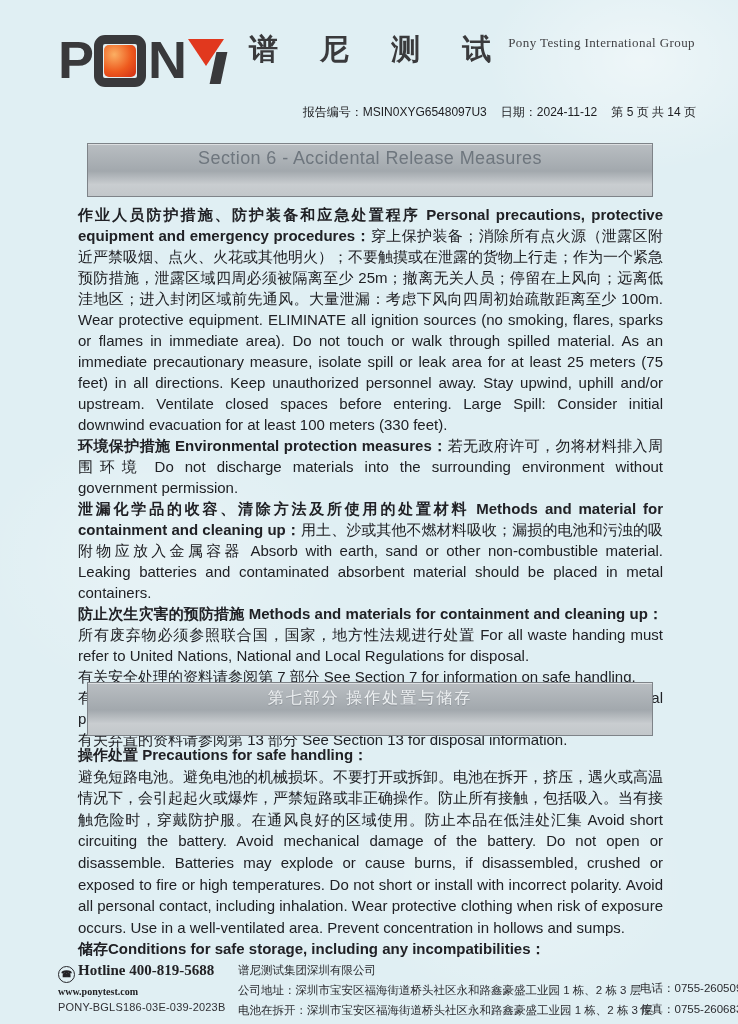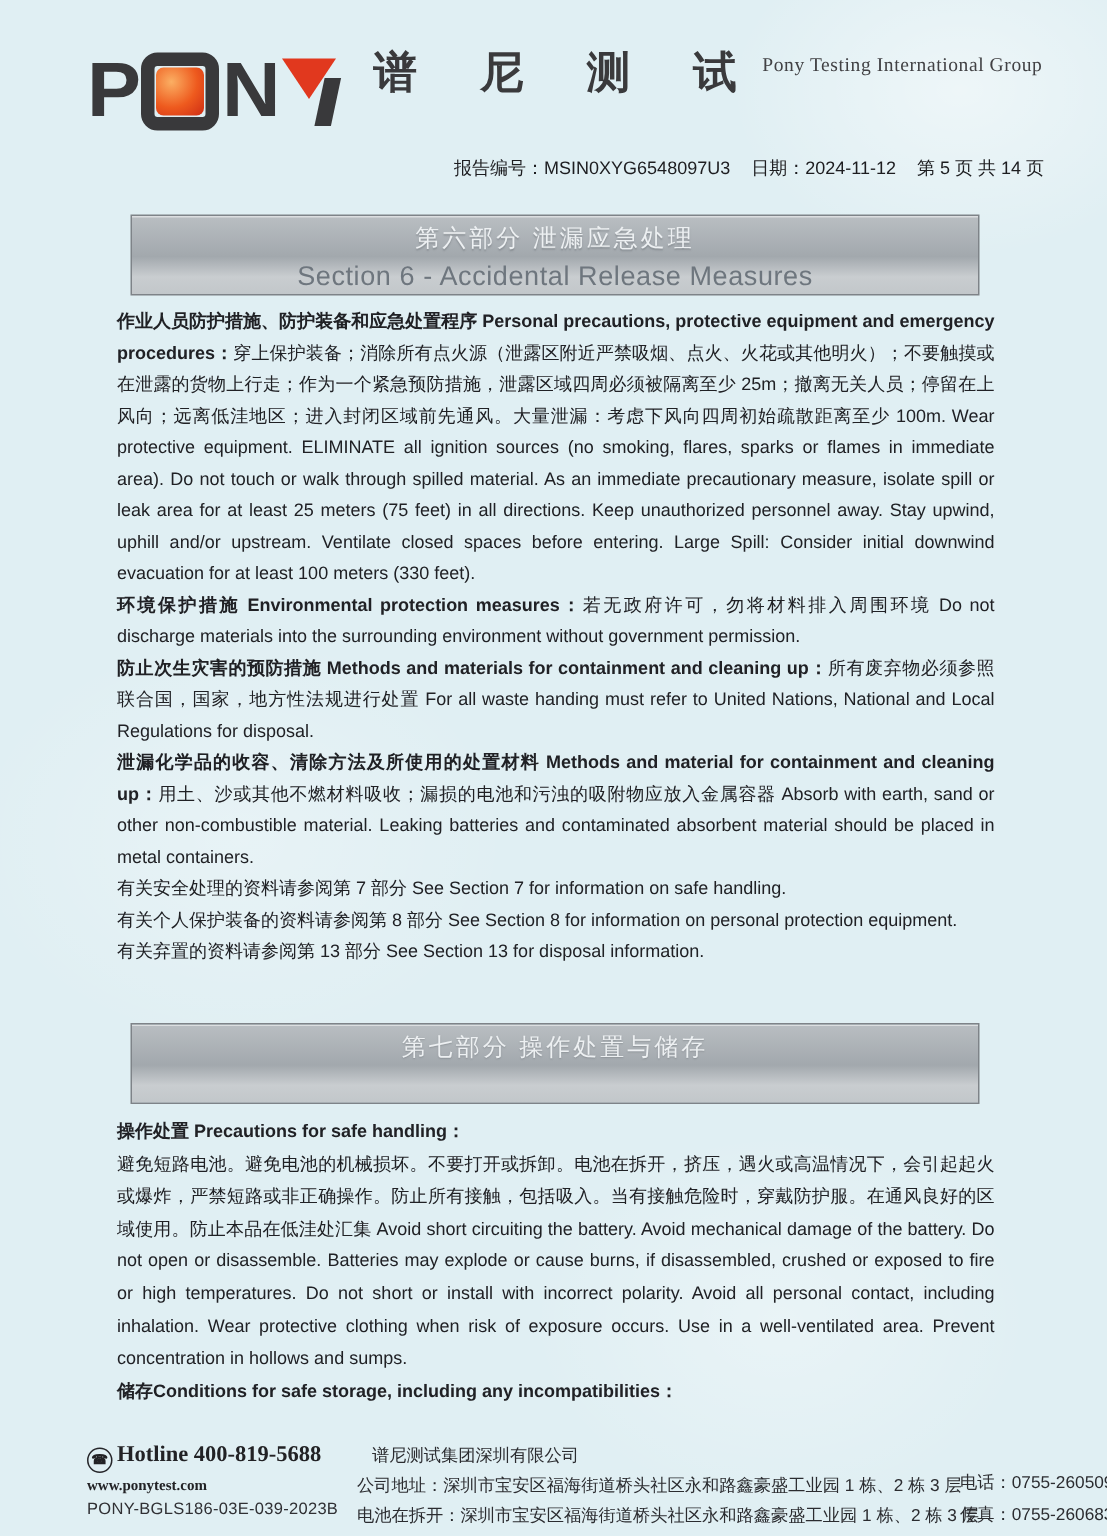--- a/index.html
+++ b/index.html
@@ -40,35 +40,35 @@
     border:1px solid #7e8388;
     background:linear-gradient(180deg,#b9bec2 0%,#a2a8ad 52%,#c9cdd0 78%,#c2c7ca 100%);
     box-shadow:inset 0 1px 0 rgba(255,255,255,.5);
     text-align:center;
   }
   .banner-zh{font-size:16px;letter-spacing:2px;color:#edf0f2;margin-top:5px;text-shadow:0 1px 1px rgba(90,95,100,.35);}
   .banner-en{font-size:15px;color:#6e7press: 880;}
   .banner-en{font-size:18px;color:#6e767e;margin-top:4px;letter-spacing:.4px;}
 
   
-  .content{position:absolute;left:78px;width:585px;text-align:justify;font-size:12px;color:#202125;}
+  .content{position:absolute;left:78px;width:585px;text-align:justify;font-size:15px;color:#202125;}
   .content6{top:204px;line-height:21px;}
   .content7{top:744px;line-height:21.6px;}
   .content p{margin:0;}
   .lead{font-weight:700;}
 
   
   .footer-left{position:absolute;left:58px;top:962px;width:176px;text-align:left;}
   .hotline{font-family:"Liberation Serif","DejaVu Serif",serif;font-weight:700;font-size:15px;color:#222225;white-space:nowrap;}
   .phone-icon{display:inline-flex;align-items:center;justify-content:center;width:15px;height:15px;border:1.4px solid #26262a;border-radius:50%;font-size:9px;line-height:1;vertical-align:-2px;margin-right:3px;}
   .website{font-family:"Liberation Serif","DejaVu Serif",serif;font-weight:700;font-size:10px;color:#222225;margin-top:3px;}
   .doc-code{font-size:11px;color:#303034;margin-top:4px;letter-spacing:.2px;}
   .footer-mid{position:absolute;left:238px;top:963px;width:345px;font-size:11.5px;color:#2b2c30;}
   .footer-mid .row{margin-top:5px;white-space:nowrap;}
-  .footer-mid .row:first-child{margin-top:0;margin-left:10px;}
+  .footer-mid .row:first-child{margin-top:0;}
   .footer-right{position:absolute;left:596px;top:981px;font-size:11.5px;color:#2b2c30;white-space:nowrap;margin-left:44px;}
   .footer-right .row{margin-top:6px;}
   .footer-right .row:first-child{margin-top:0;}
 
   
   .stamp{position:absolute;right:-2px;top:386px;width:22px;display:flex;flex-direction:column;align-items:flex-end;gap:9px;}
   .frag{opacity:.92;}
   .frag-bars{width:17px;height:17px;background:repeating-linear-gradient(180deg,#cf definitions;}
   .frag-bars{width:17px;height:17px;background:repeating-linear-gradient(180deg,#ce2f24 0 3px,transparent 3px 7px);}
   .frag-block{width:15px;height:22px;border:3px solid #ce2f24;border-right:none;background:linear-gradient(180deg,transparent 8px,#ce2f24 8px 11px,transparent 11px);}
@@ -101,29 +101,28 @@
       <span class="logo-cjk">谱 尼 测 试</span>
       <span class="logo-tagline">Pony Testing International Group</span>
     </div>
   </div>
 
   <div class="report-line">
     <span>报告编号：</span><span>MSIN0XYG6548097U3</span><span class="gap"></span><span>日期：</span><span>2024-11-12</span><span class="gap"></span><span>第 5 页  共 14 页</span>
   </div>
 
   <div class="banner" style="top:143px;">
-    <div class="banner-zh">第六部分  泄漏应急处理</div>
     <div class="banner-en">Section 6 - Accidental Release Measures</div>
   </div>
 
   <div class="content content6">
     <p><span class="lead">作业人员防护措施、防护装备和应急处置程序 Personal precautions, protective equipment and emergency procedures：</span><span>穿上保护装备；消除所有点火源（泄露区附近严禁吸烟、点火、火花或其他明火）；不要触摸或在泄露的货物上行走；作为一个紧急预防措施，泄露区域四周必须被隔离至少 25m；撤离无关人员；停留在上风向；远离低洼地区；进入封闭区域前先通风。大量泄漏：考虑下风向四周初始疏散距离至少 100m. Wear protective equipment. ELIMINATE all ignition sources (no smoking, flares, sparks or flames in immediate area). Do not touch or walk through spilled material. As an immediate precautionary measure, isolate spill or leak area for at least 25 meters (75 feet) in all directions. Keep unauthorized personnel away. Stay upwind, uphill and/or upstream. Ventilate closed spaces before entering. Large Spill: Consider initial downwind evacuation for at least 100 meters (330 feet).</span></p>
     <p><span class="lead">环境保护措施 Environmental protection measures：</span><span>若无政府许可，勿将材料排入周围环境 Do not discharge materials into the surrounding environment without government permission.</span></p>
+    <p><span class="lead">泄漏化学品的收容、清除方法及所使用的处置材料 Methods and material for containment and cleaning up：</span><span>用土、沙或其他不燃材料吸收；漏损的电池和污浊的吸附物应放入金属容器 Absorb with earth, sand or other non-combustible material. Leaking batteries and contaminated absorbent material should be placed in metal containers.</span></p>
     <p><span class="lead">防止次生灾害的预防措施 Methods and materials for containment and cleaning up：</span><span>所有废弃物必须参照联合国，国家，地方性法规进行处置 For all waste handing must refer to United Nations, National and Local Regulations for disposal.</span></p>
-    <p><span class="lead">泄漏化学品的收容、清除方法及所使用的处置材料 Methods and material for containment and cleaning up：</span><span>用土、沙或其他不燃材料吸收；漏损的电池和污浊的吸附物应放入金属容器 Absorb with earth, sand or other non-combustible material. Leaking batteries and contaminated absorbent material should be placed in metal containers.</span></p>
     <p>有关安全处理的资料请参阅第 7 部分 See Section 7 for information on safe handling.</p>
     <p>有关个人保护装备的资料请参阅第 8 部分 See Section 8 for information on personal protection equipment.</p>
     <p>有关弃置的资料请参阅第 13 部分 See Section 13 for disposal information.</p>
   </div>
 
   <div class="banner" style="top:682px;">
     <div class="banner-zh">第七部分  操作处置与储存</div>
   </div>
 
   <div class="content content7">

